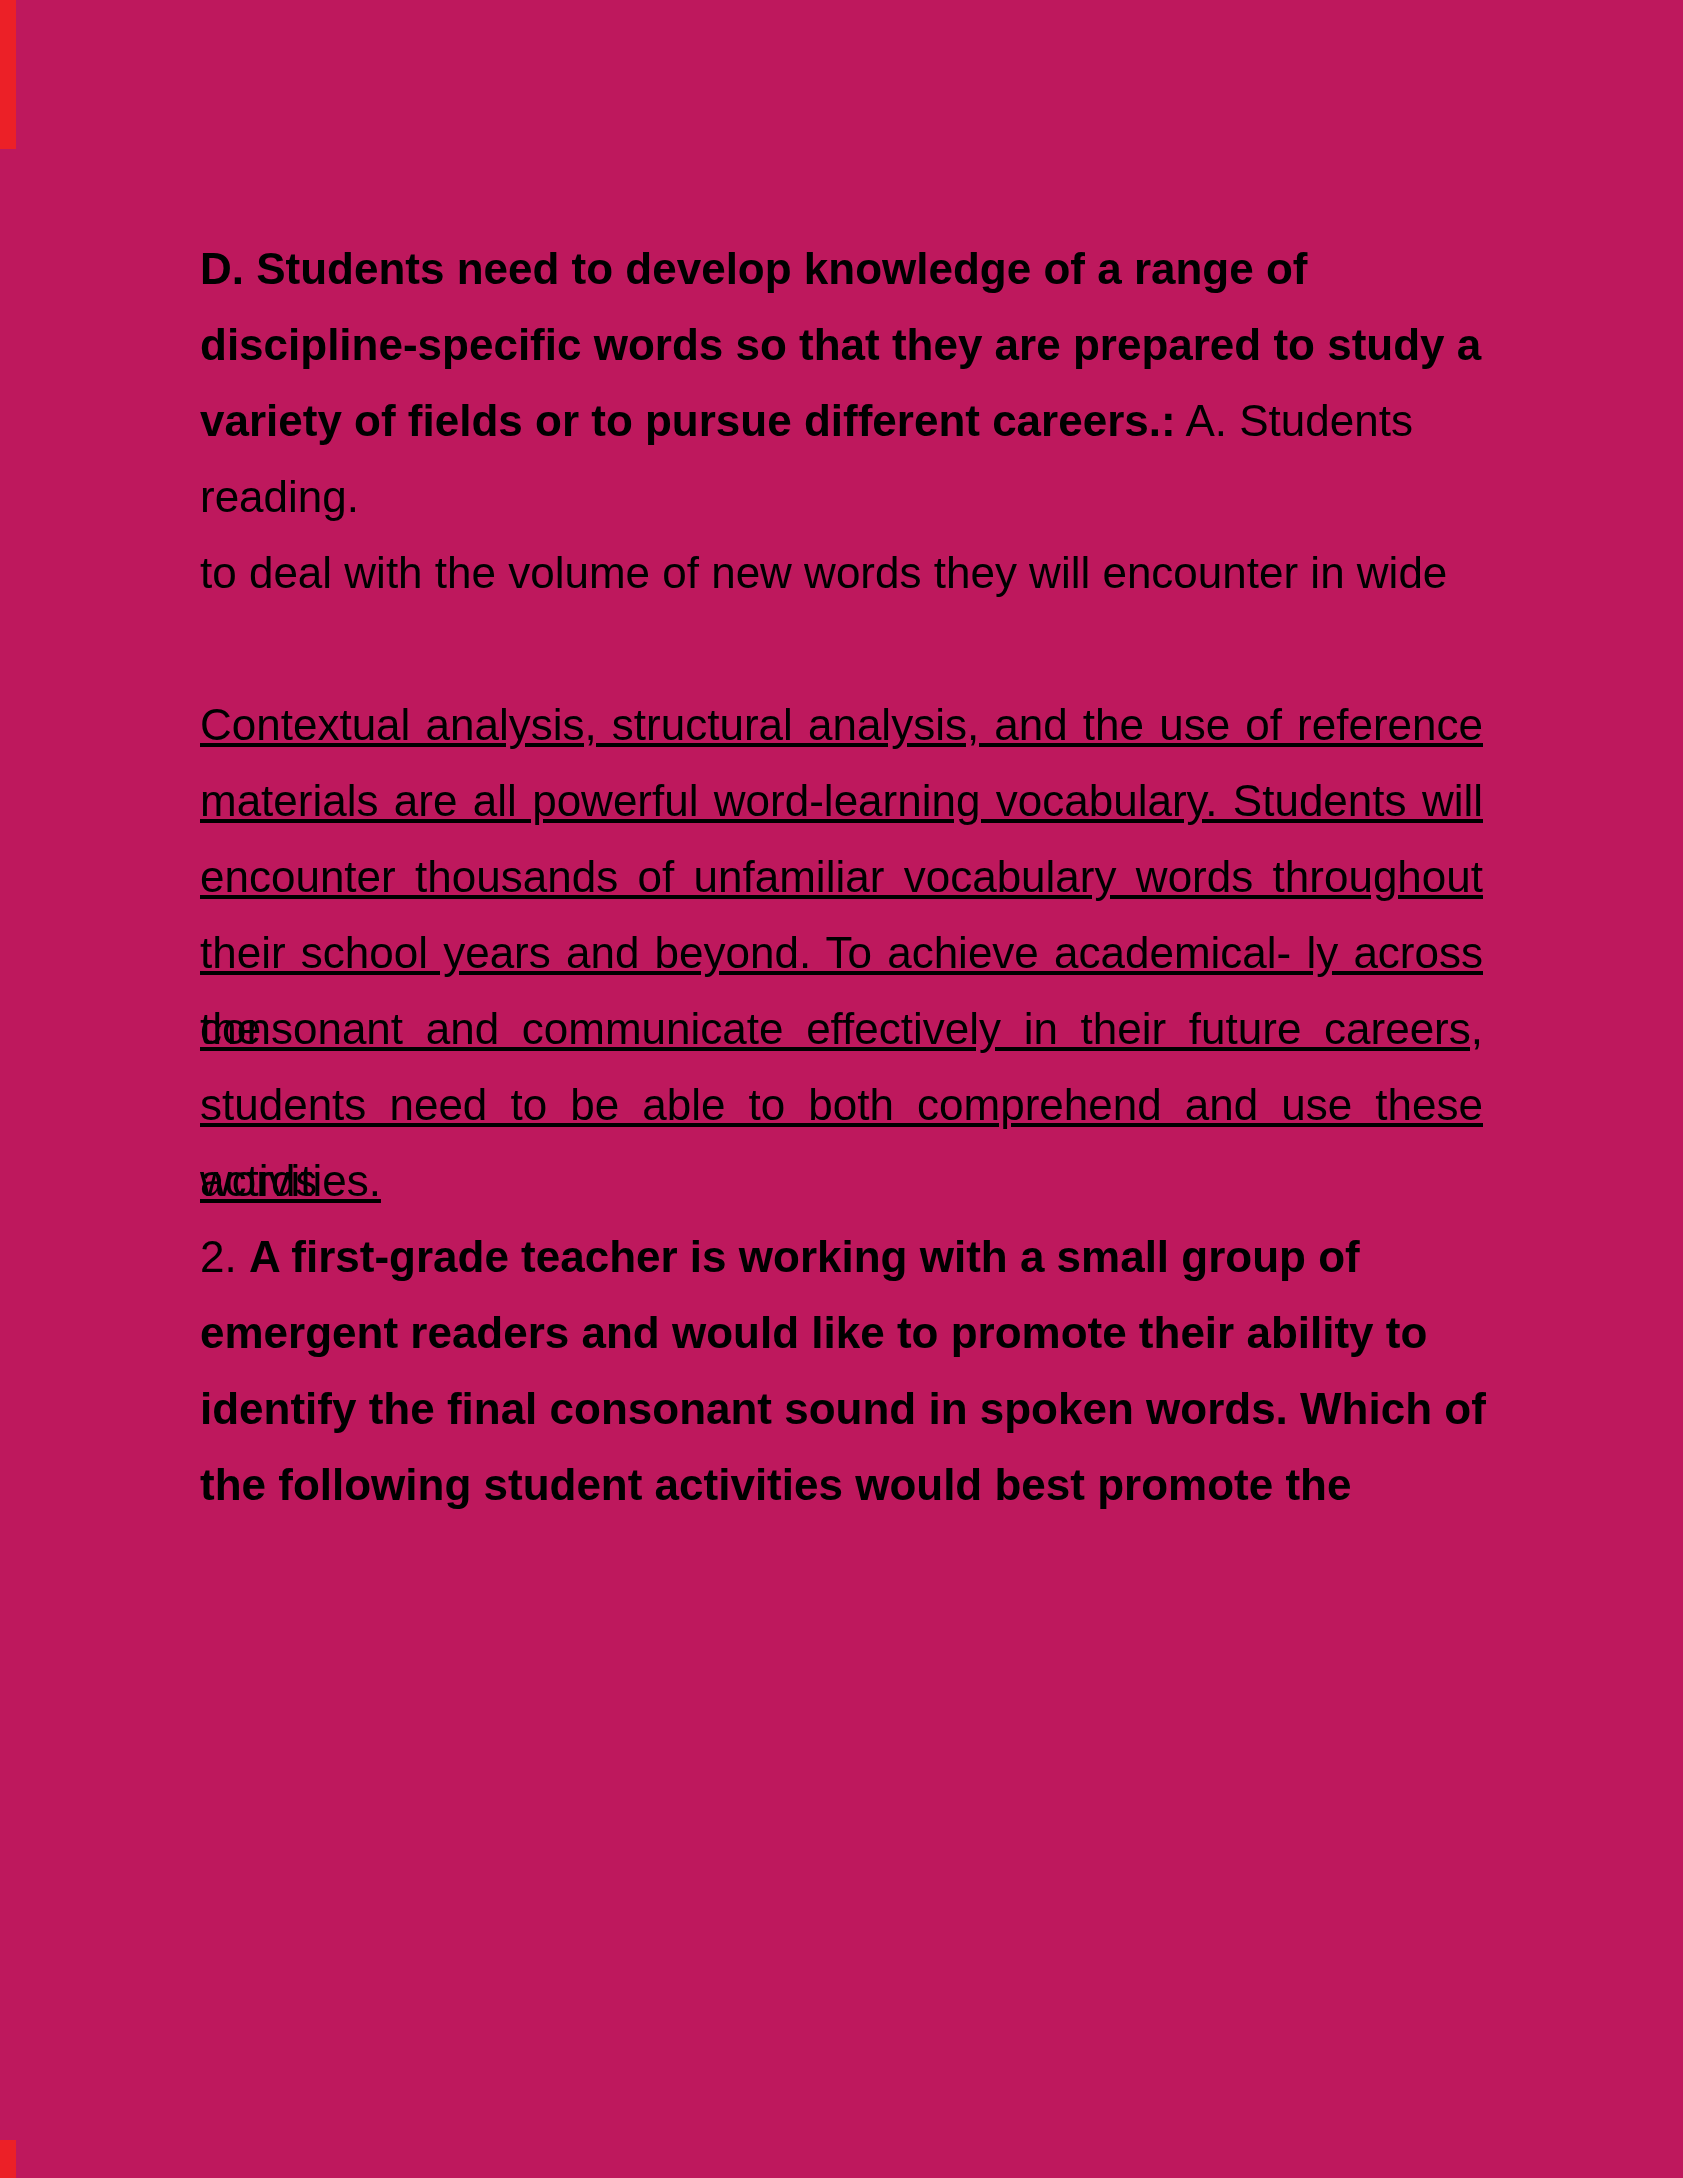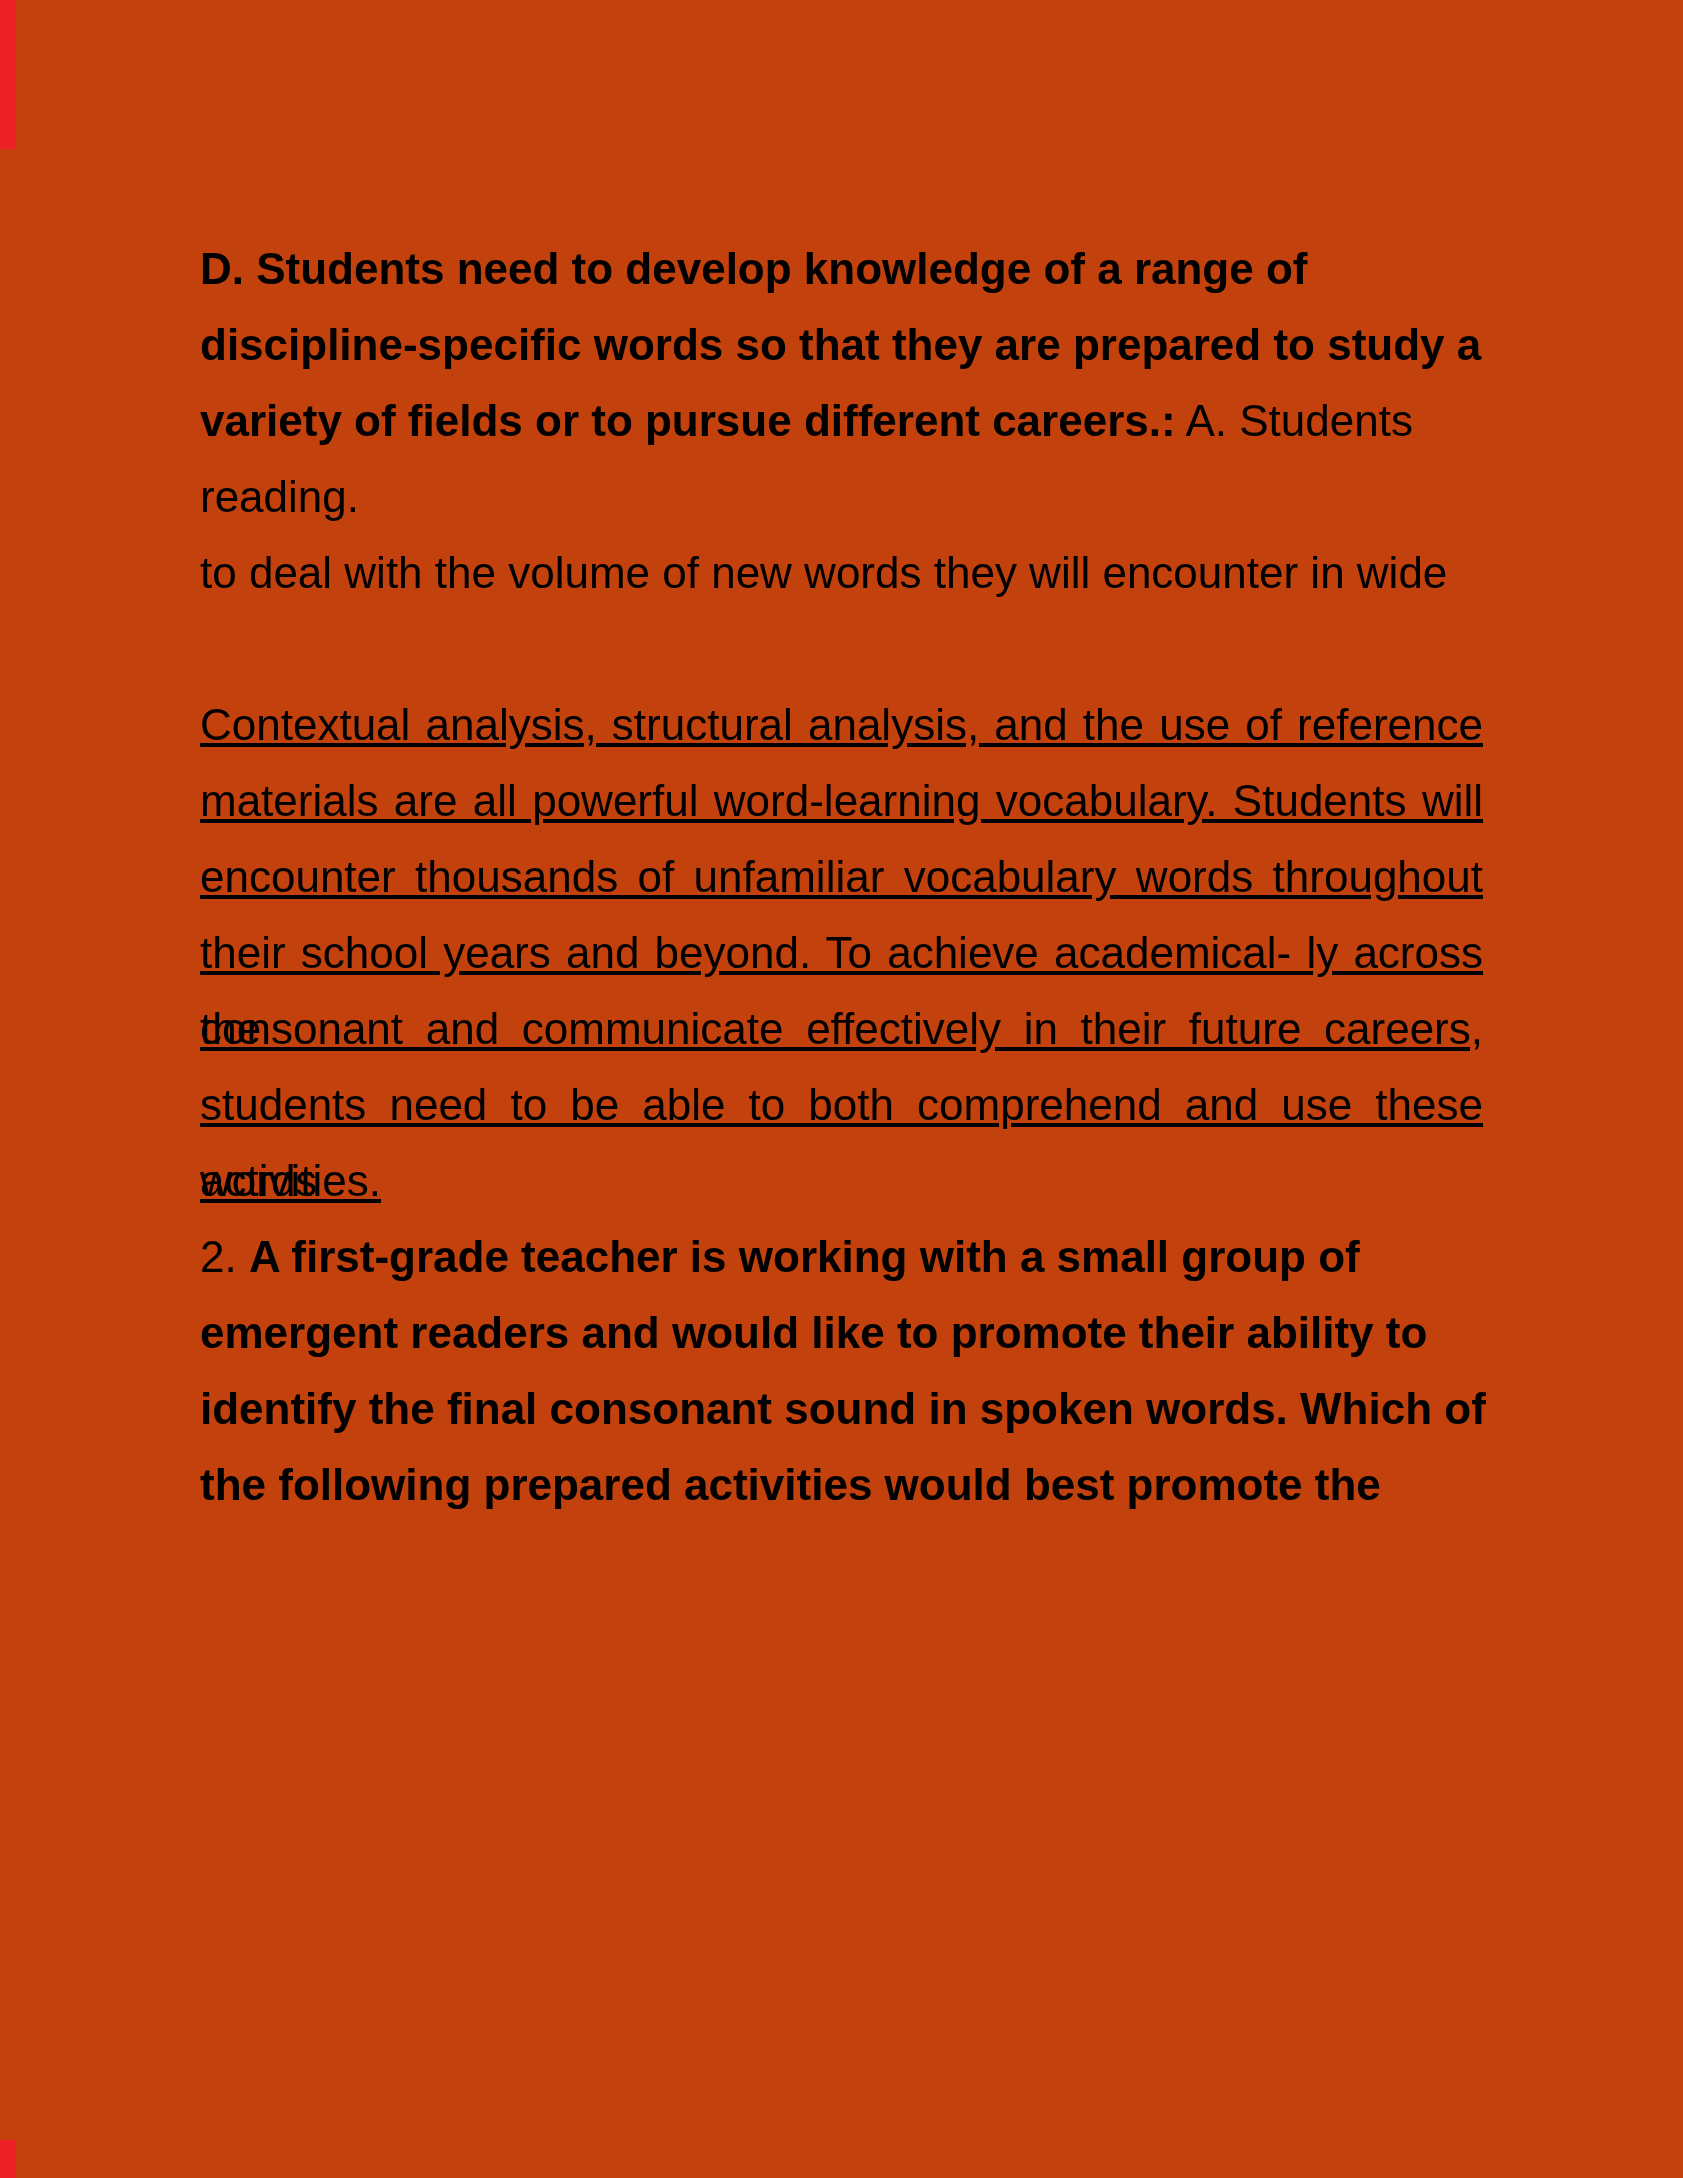--- a/index.html
+++ b/index.html
@@ -9,21 +9,21 @@
   body {
     width: 1683px;
     height: 2178px;
     background: #ffffff;
     overflow: hidden;
   }
   .page {
     position: relative;
     width: 1683px;
     height: 2178px;
-    background: #c2410c;
+    background: #be185d;
     font-family: "Liberation Sans", sans-serif;
     color: #000000;
   }
   
   .edge-mark {
     position: absolute;
     left: 0;
     width: 16px;
     background: #ec2027;
   }
@@ -75,17 +75,17 @@
         <div class="line stretch"><span class="seg">encounter thousands of unfamiliar vocabulary words throughout</span></div>
         <div class="line stretch"><span class="seg">their school years and beyond. To achieve academical- ly across the</span></div>
         <div class="line stretch"><span class="seg">consonant and communicate effectively in their future careers,</span></div>
         <div class="line stretch"><span class="seg">students need to be able to both comprehend and use these words</span></div>
         <div class="line"><span class="seg">activities.</span></div>
       </div>
       <div class="para">
         <div class="line"><span class="seg">2. </span><span class="seg bold">A first-grade teacher is working with a small group of</span></div>
         <div class="line"><span class="seg bold">emergent readers and would like to promote their ability to</span></div>
         <div class="line"><span class="seg bold">identify the final consonant sound in spoken words. Which of</span></div>
-        <div class="line"><span class="seg bold">the following prepared activities would best promote the</span></div>
+        <div class="line"><span class="seg bold">the following student activities would best promote the</span></div>
       </div>
     </main>
 </div>
 
 
 </body></html>

